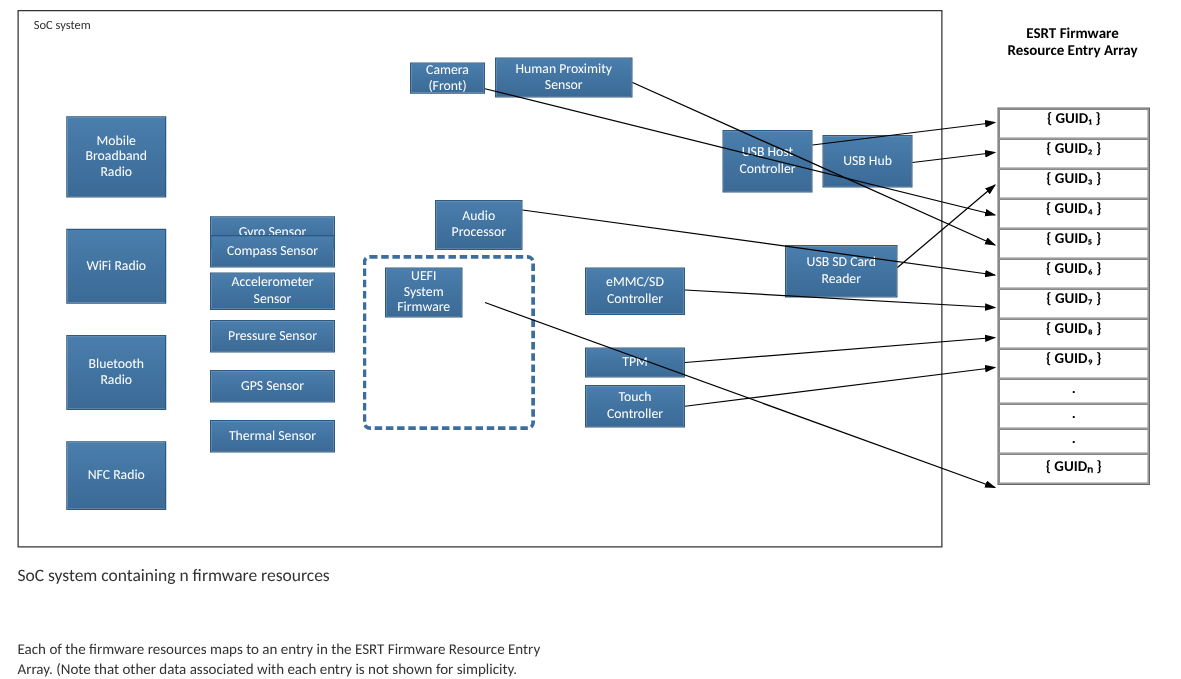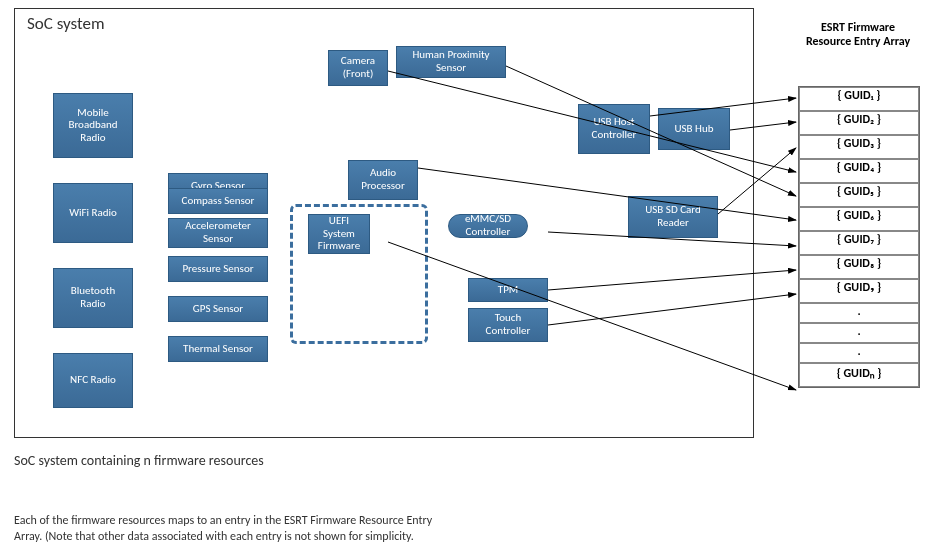--- a/index.html
+++ b/index.html
@@ -22,21 +22,21 @@
     left: 6px;
     top: 0;
     width: 740px;
     height: 430px;
     border: 1px solid #333;
   }
   .soc-title {
     position: absolute;
     left: 12px;
     top: 4px;
-    font-size: 17px;
+    font-size: 10px;
   }
   .node {
     position: absolute;
     background: #3b6e9e;
     background: linear-gradient(#4a7eac, #3b6a96);
     color: #fff;
     font-size: 11px;
     text-align: center;
     display: flex;
     align-items: center;
@@ -108,28 +108,28 @@
   <div class="node" style="left:45px; top:260px; width:80px; height:60px;">Bluetooth Radio</div>
   <div class="node" style="left:45px; top:345px; width:80px; height:55px;">NFC Radio</div>
 
   <div class="node" style="left:160px; top:145px; width:100px; height:26px;margin-top:20px;">Gyro Sensor</div>
   <div class="node" style="left:160px; top:180px; width:100px; height:26px;">Compass Sensor</div>
   <div class="node" style="left:160px; top:210px; width:100px; height:30px;">Accelerometer Sensor</div>
   <div class="node" style="left:160px; top:248px; width:100px; height:26px;">Pressure Sensor</div>
   <div class="node" style="left:160px; top:288px; width:100px; height:26px;">GPS Sensor</div>
   <div class="node" style="left:160px; top:328px; width:100px; height:26px;">Thermal Sensor</div>
 
-  <div class="node" style="left:320px; top:42px; width:60px; height:36px;">Camera (Front)</div>
+  <div class="node" style="left:320px; top:42px; width:60px; height:25px;">Camera (Front)</div>
   <div class="node" style="left:388px; top:38px; width:110px; height:32px;">Human Proximity Sensor</div>
   <div class="node" style="left:340px; top:152px; width:70px; height:40px;">Audio Processor</div>
 
   <div class="dashed-box" style="left:282px; top:196px; width:138px; height:140px;"></div>
   <div class="node" style="left:300px; top:206px; width:62px; height:40px;">UEFI System Firmware</div>
 
-  <div class="node" style="left:440px; top:206px; width:80px; height:24px;border-radius:13px;">eMMC/SD Controller</div>
+  <div class="node" style="left:460px; top:206px; width:80px; height:38px;">eMMC/SD Controller</div>
   <div class="node" style="left:460px; top:270px; width:80px; height:24px;">TPM</div>
   <div class="node" style="left:460px; top:300px; width:80px; height:34px;">Touch Controller</div>
 
   <div class="node" style="left:570px; top:96px; width:72px; height:50px;">USB Host Controller</div>
   <div class="node" style="left:650px; top:100px; width:72px; height:42px;">USB Hub</div>
   <div class="node" style="left:620px; top:188px; width:90px; height:42px;">USB SD Card Reader</div>
 
   <div class="esrt-title" style="left:770px; top:12px; width:160px;">
     <span>ESRT Firmware</span><br>
     <span>Resource Entry Array</span>

